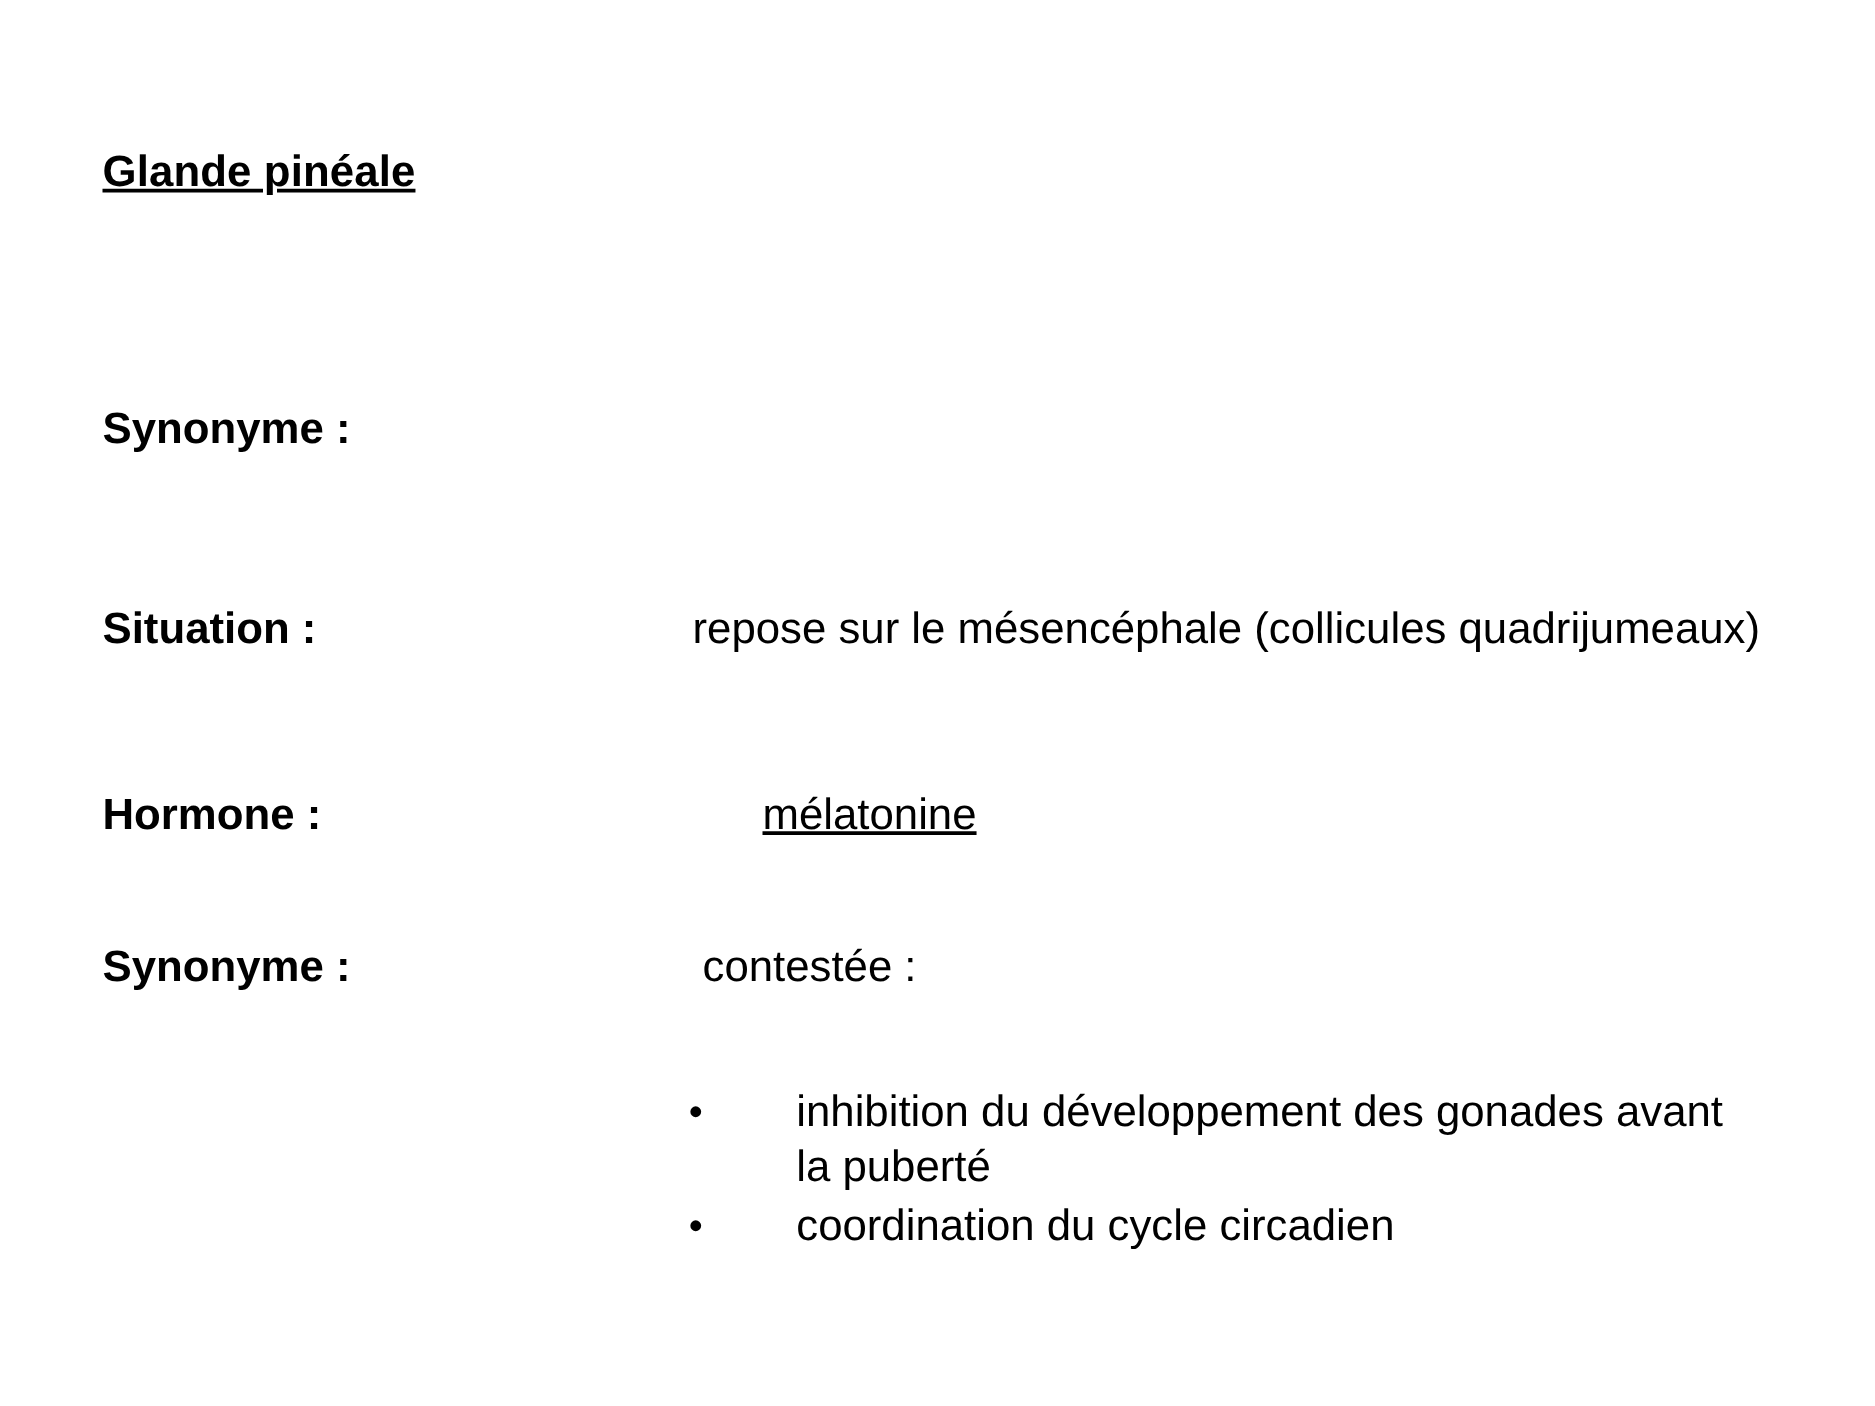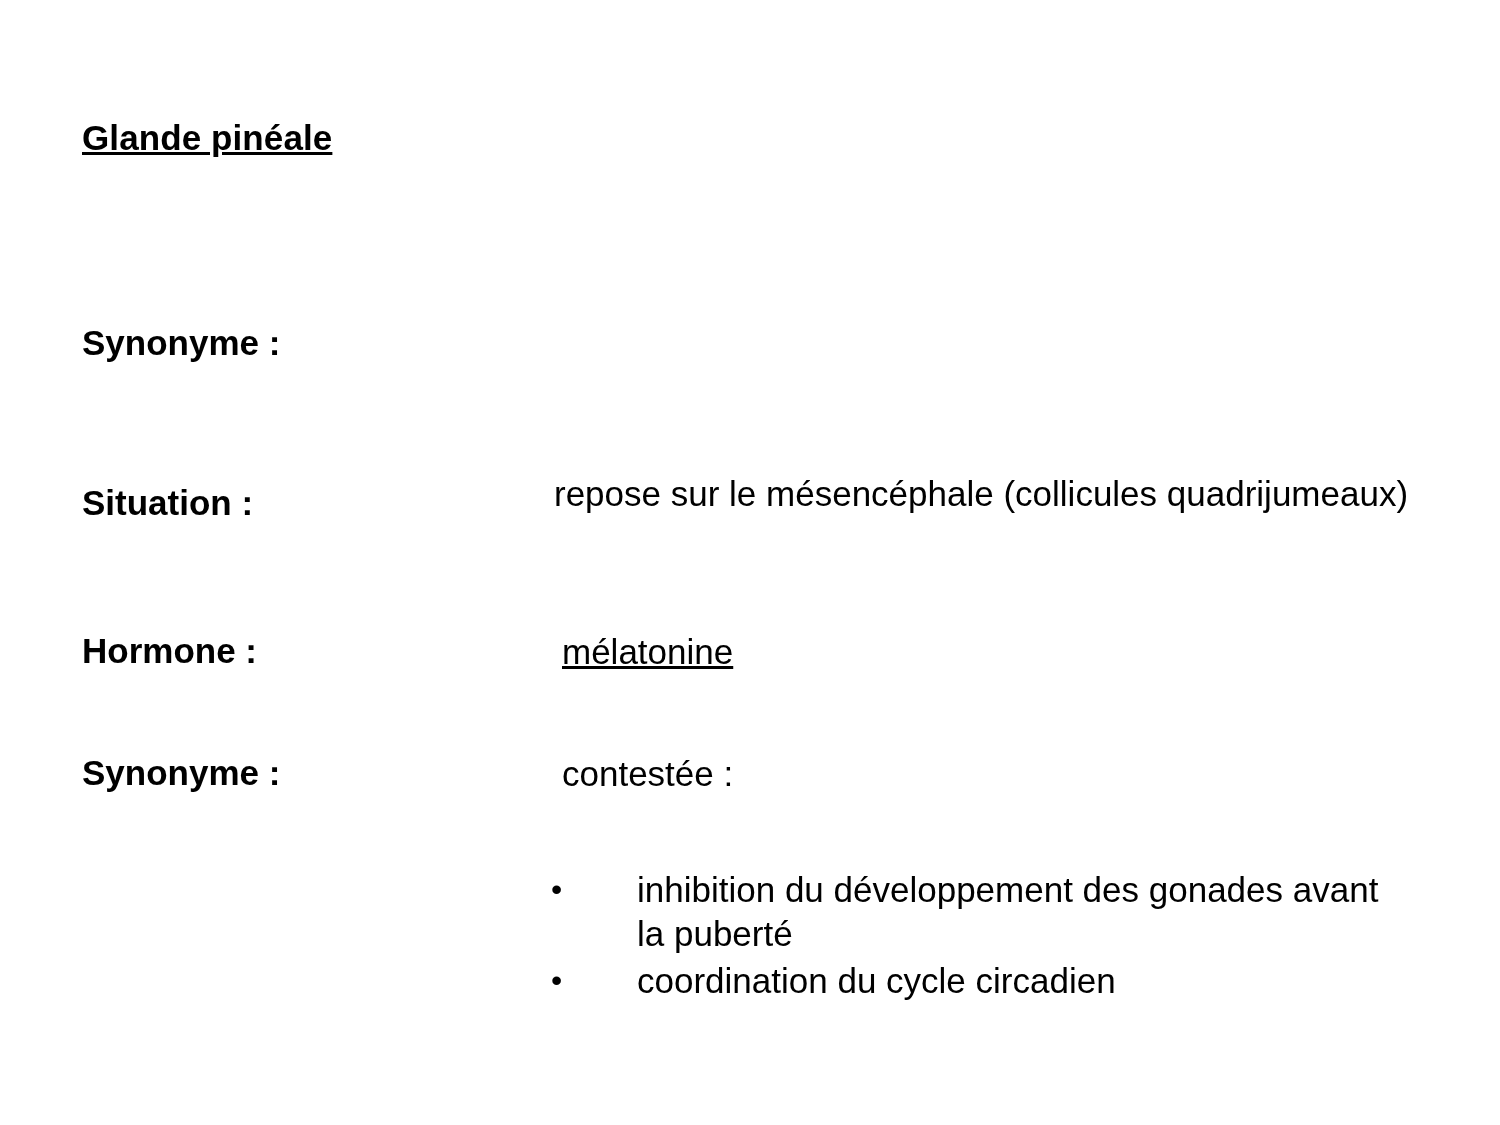--- a/index.html
+++ b/index.html
@@ -29,39 +29,39 @@
     font-weight: bold;
     text-decoration: underline;
     letter-spacing: 0.1px;
     white-space: nowrap;
   }
   .row {
     position: absolute;
     left: 82px;
     width: 1340px;
     display: flex;
-    align-items: flex-start;
+    align-items: flex-end;
   }
   .row-label {
     width: 472px;
     flex: 0 0 472px;
     font-size: 35px;
     font-weight: bold;
     line-height: 1.22;
     white-space: nowrap;
   }
   .row-value {
     flex: 1 1 auto;
     font-size: 35px;
     font-weight: normal;
     line-height: 1.25;
   }
   #row-synonyme { top: 322px; }
   #row-situation { top: 472px; }
-  #row-hormone { top: 630px; }
+  #row-hormone { top: 630px; gap: 48px; }
   #row-fonction { top: 752px; }
 
   #row-situation .row-label { padding-top: 10px; }
   #row-hormone .row-value { padding-left: 8px; text-decoration: underline; }
   #row-fonction .row-value { padding-left: 8px; }
 
   .bullet-list {
     position: absolute;
     left: 540px;
     top: 868px;

